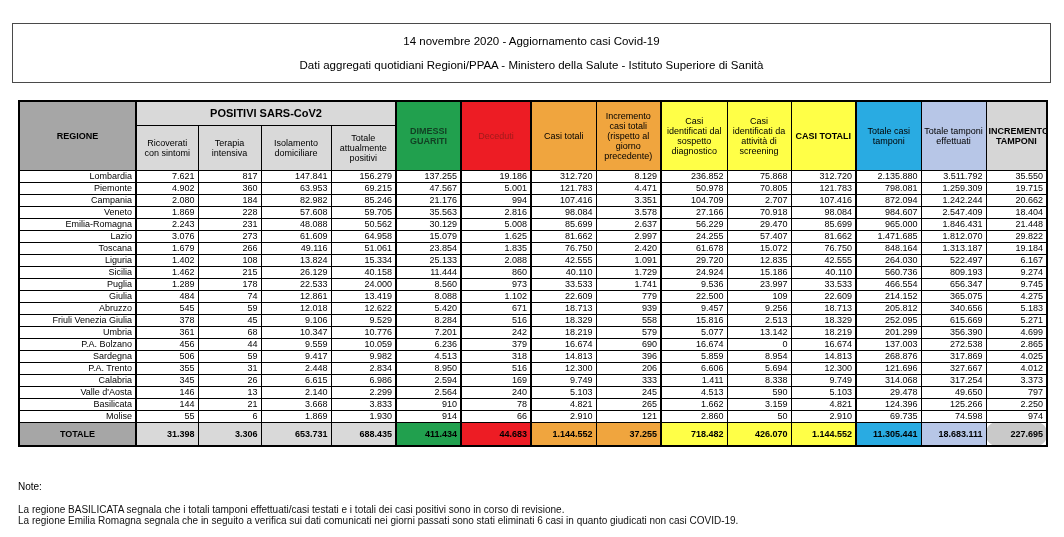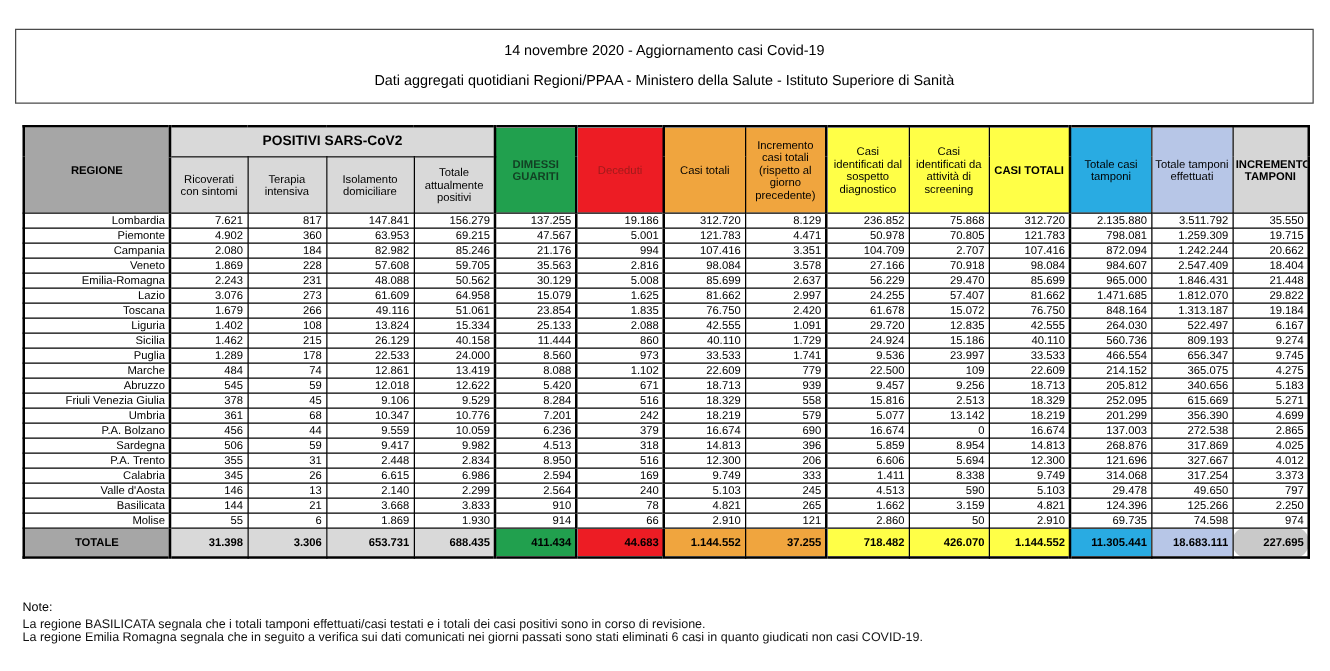--- a/index.html
+++ b/index.html
@@ -51,21 +51,21 @@
   .txt-green { color:#123f23; }
   .txt-red   { color:#9e1b1b; }
   
   .covid td:nth-child(2),  .covid td:nth-child(6),
   .covid td:nth-child(7),  .covid td:nth-child(8),
   .covid td:nth-child(10), .covid td:nth-child(13),
   .covid .bl2 { border-left-width:2px; }
   .notes {
     position:absolute; left:18px; top:481px; width:1020px;
   }
-  .notes .note-heading { font-size:10px; margin-bottom:2px; }
+  .notes .note-heading { font-size:10px; margin-bottom:12px; }
   .notes .note-line { font-size:10px; line-height:11px; color:#111; }
 </style>
 </head>
 <body>
 
 <div class="title-box">
   <div>14 novembre 2020 - Aggiornamento casi Covid-19</div>
   <div>Dati aggregati quotidiani Regioni/PPAA - Ministero della Salute - Istituto Superiore di Sanità</div>
 </div>
 
@@ -274,21 +274,21 @@
         <td>33.533</td>
         <td>1.741</td>
         <td>9.536</td>
         <td>23.997</td>
         <td>33.533</td>
         <td>466.554</td>
         <td>656.347</td>
         <td>9.745</td>
       </tr>
       <tr>
-        <td class="td-reg">Marche</td>
+        <td class="td-reg">Giulia</td>
         <td>484</td>
         <td>74</td>
         <td>12.861</td>
         <td>13.419</td>
         <td>8.088</td>
         <td>1.102</td>
         <td>22.609</td>
         <td>779</td>
         <td>22.500</td>
         <td>109</td>

